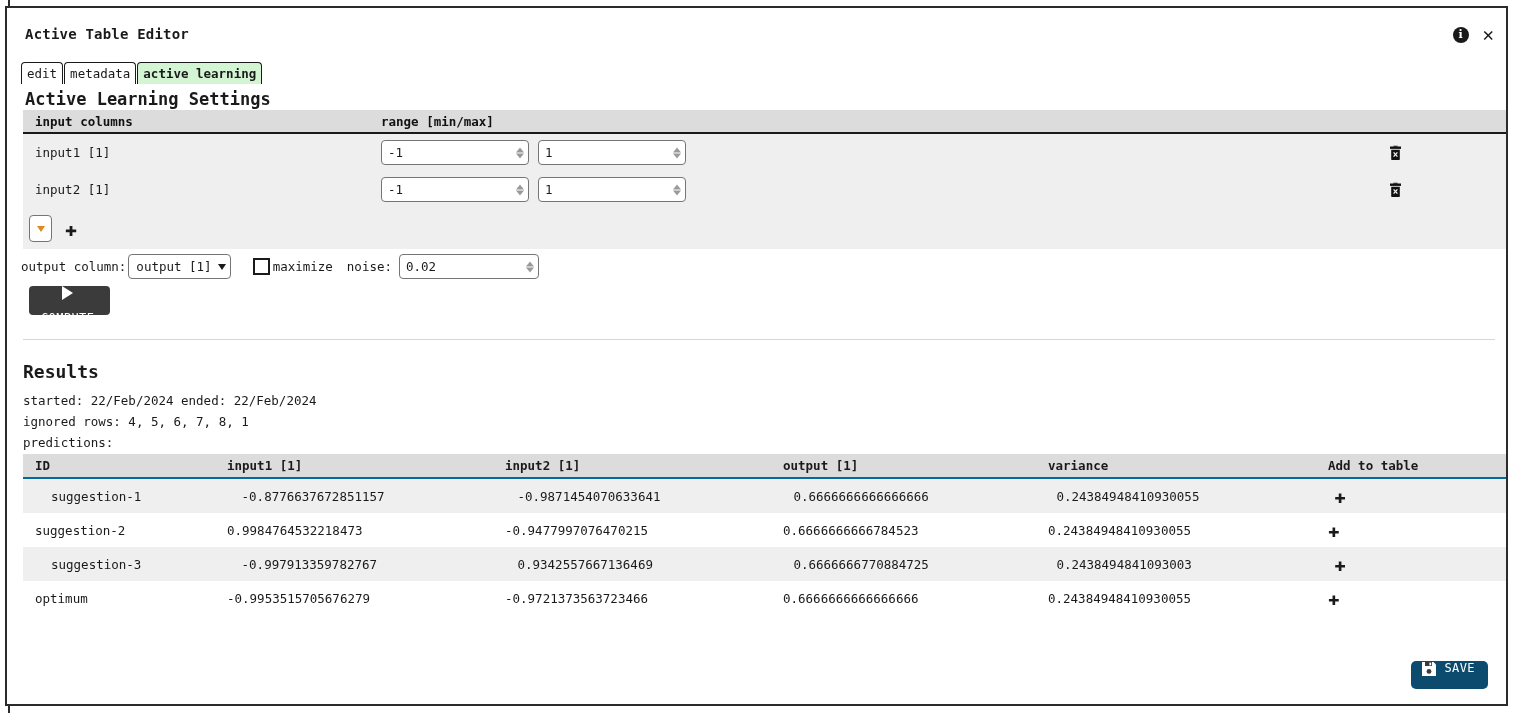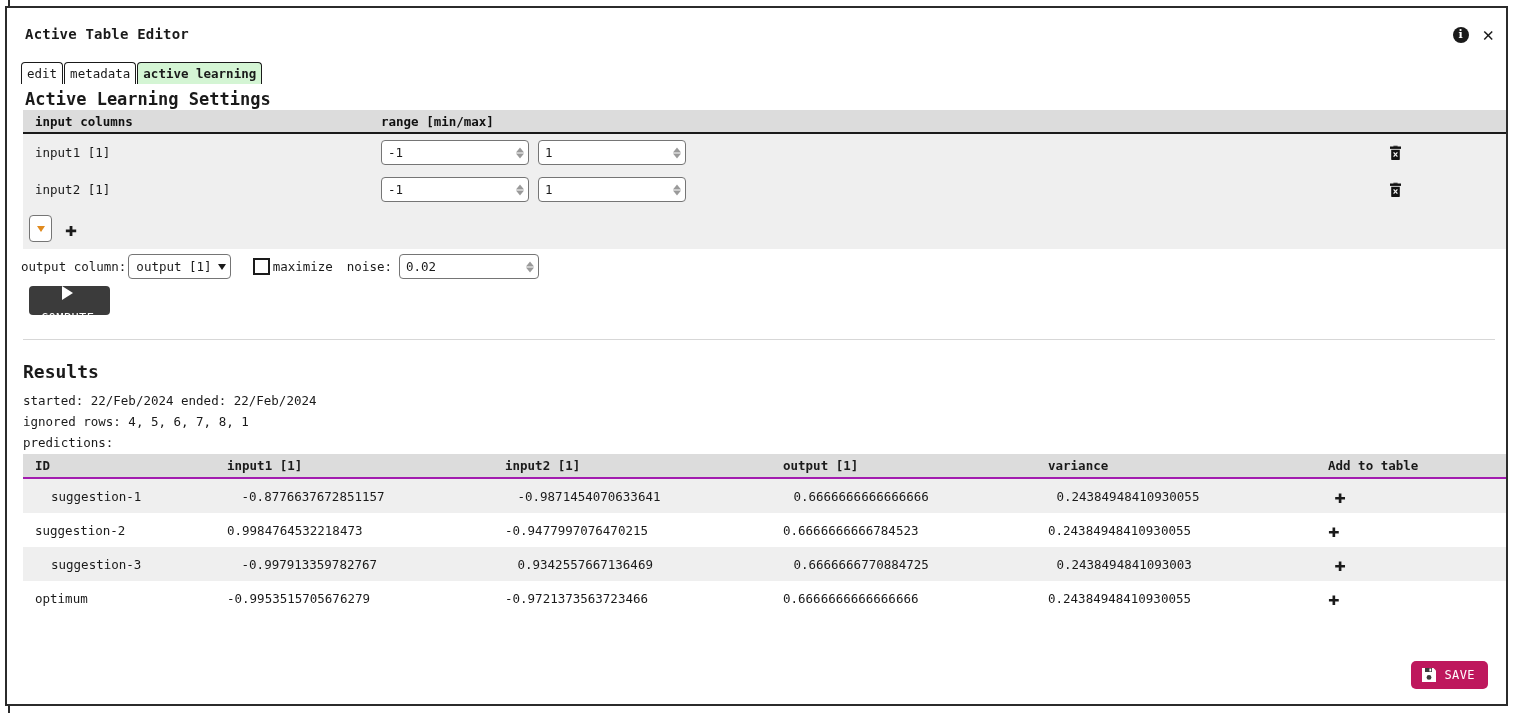--- a/index.html
+++ b/index.html
@@ -143,35 +143,35 @@
 
   .results-title { position: absolute; left: 16px; top: 353px; font-size: 18px; font-weight: bold; color: #1a1a1a; }
   .meta { position: absolute; left: 16px; font-size: 12.5px; color: #1a1a1a; }
   .meta.l1 { top: 385px; }
   .meta.l2 { top: 406px; }
   .meta.l3 { top: 427px; }
 
   
   .ptable { position: absolute; left: 16px; top: 446px; width: 1488px; }
   .prow { display: flex; align-items: center; font-size: 12.5px; color: #1a1a1a; }
-  .phead { height: 25px; background: #dcdcdc; border-bottom: 2px solid #a21caf; font-weight: bold; }
+  .phead { height: 25px; background: #dcdcdc; border-bottom: 2px solid #0369a1; font-weight: bold; }
   .pbody { height: 34px; background: #ffffff; }
   .pbody.zebra { background: #efefef; padding-left: 16px; }
   .pcol.id { width: 204px; padding-left: 12px; }
   .pcol.i1 { width: 278px; }
   .pcol.i2 { width: 278px; }
   .pcol.out { width: 265px; }
   .pcol.var { width: 278px; }
   .pcol.add { width: 180px; padding-left: 2px; }
   .addplus { font-size: 19px; font-weight: bold; line-height: 1; cursor: pointer; display: inline-block; }
 
   .savebtn {
     position: absolute; right: 18px; bottom: 15px;
-    height: 28px; background: #be185d; border-radius: 5px;
-    display: flex; align-items: center; gap: 8px; padding: 0 13px 0 10px;
+    height: 28px; background: #0c4a6e; border-radius: 5px;
+    display: flex; gap: 8px; padding: 0 13px 0 10px;
     cursor: pointer;
   }
   .savebtn .lab { color: #fff; font-size: 12px; letter-spacing: 0.4px; }
 </style>
 </head>
 <body>
 
 <div id="root">
 
   <div class="bg-window"></div>

